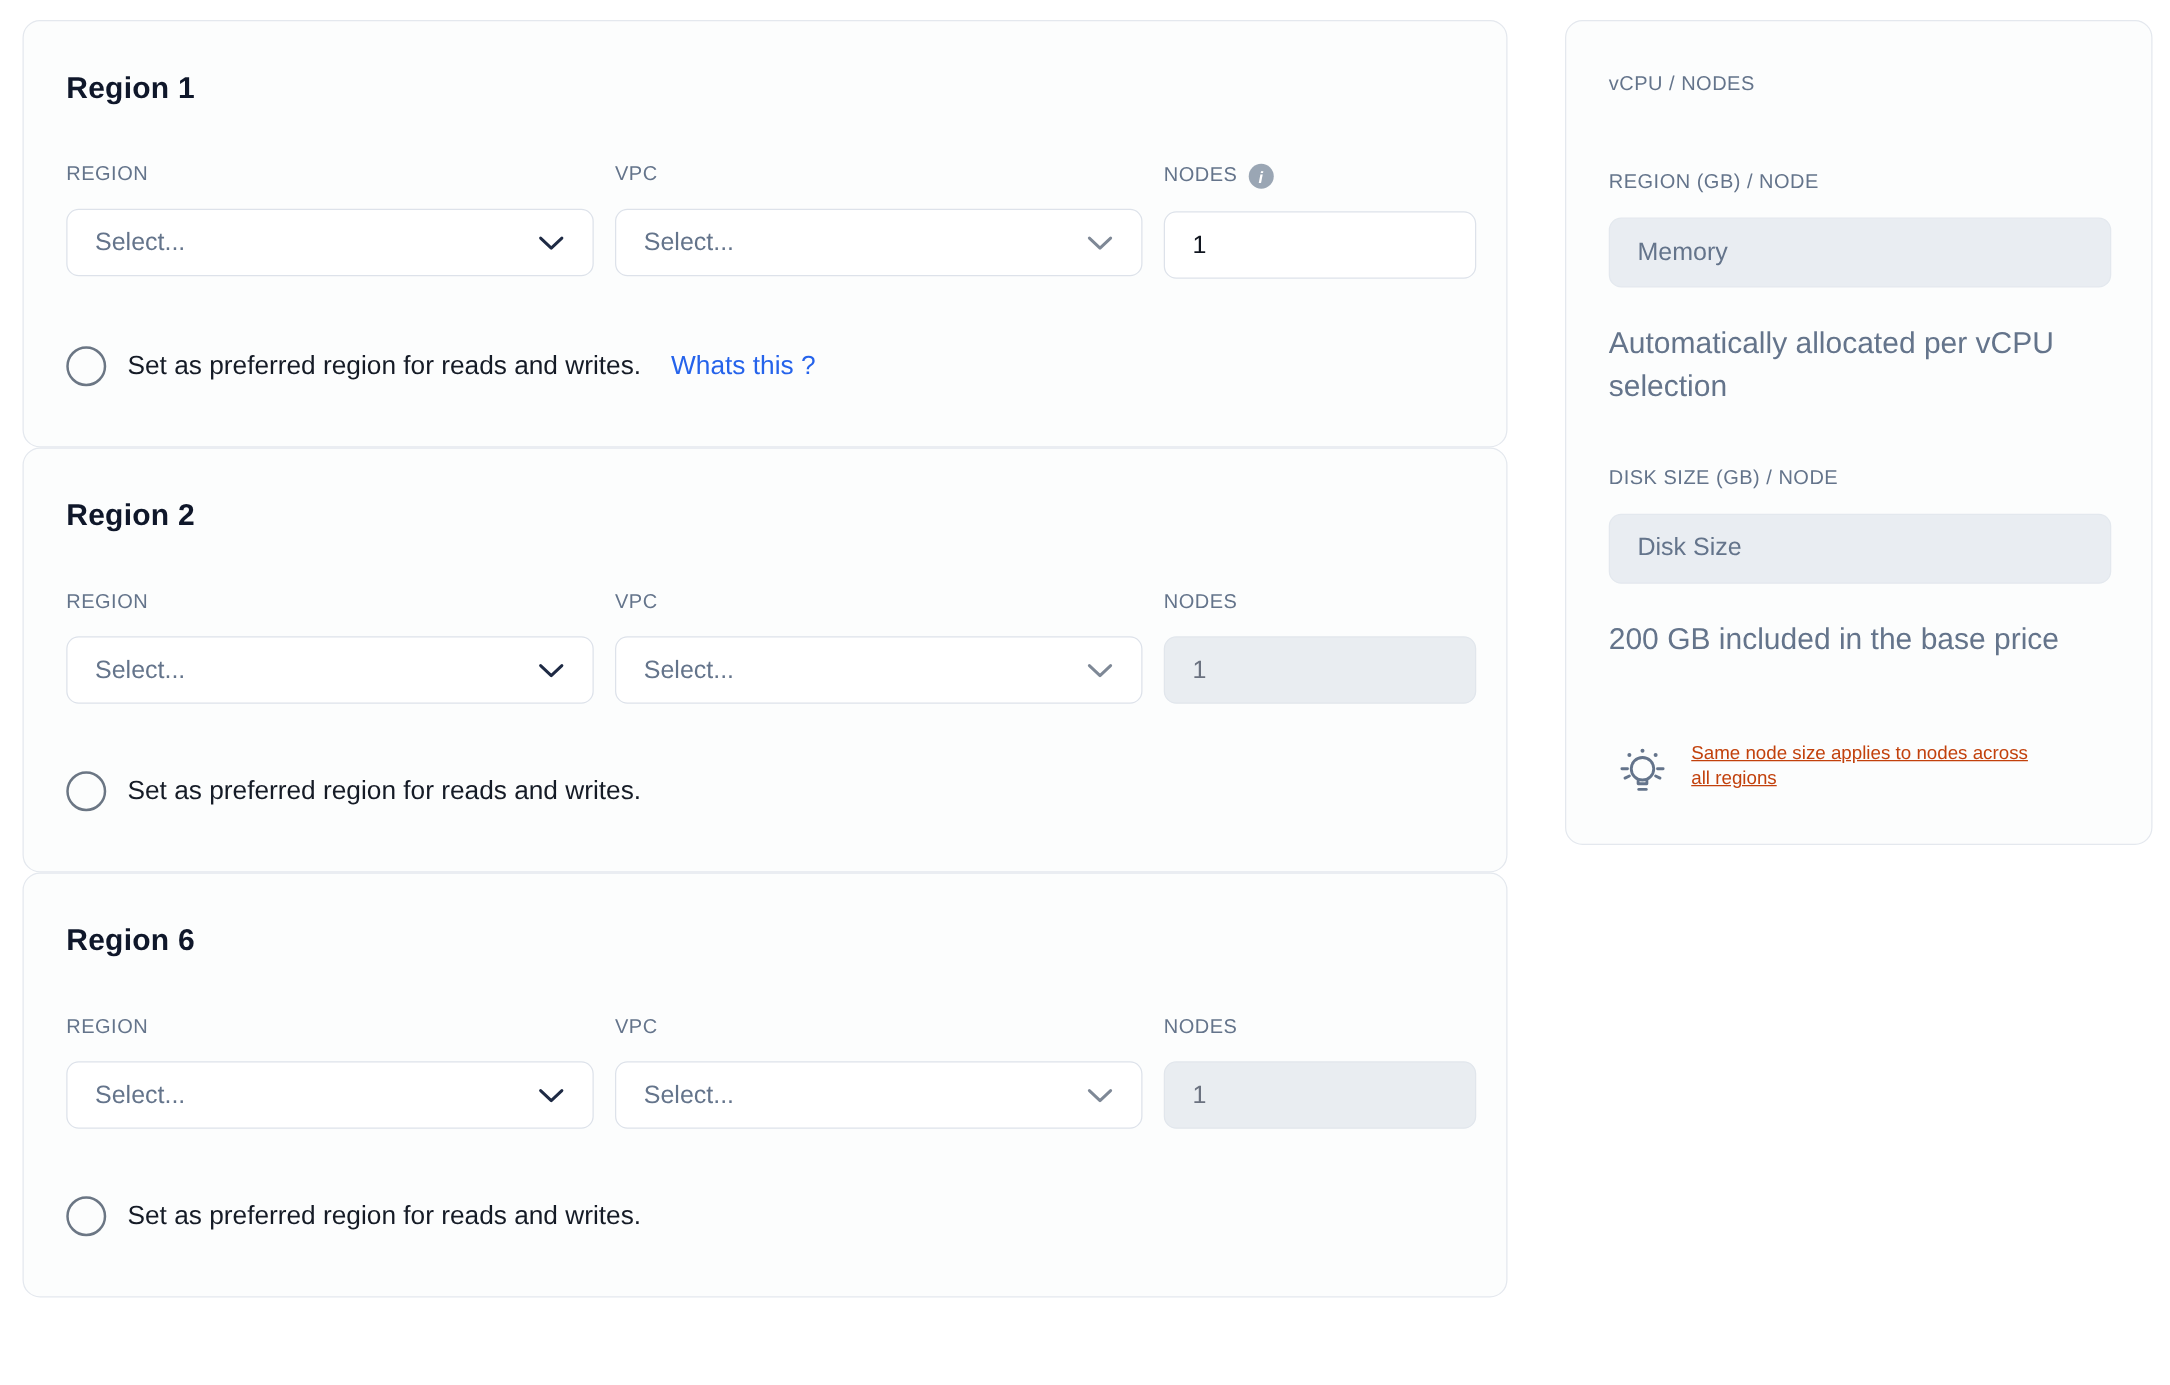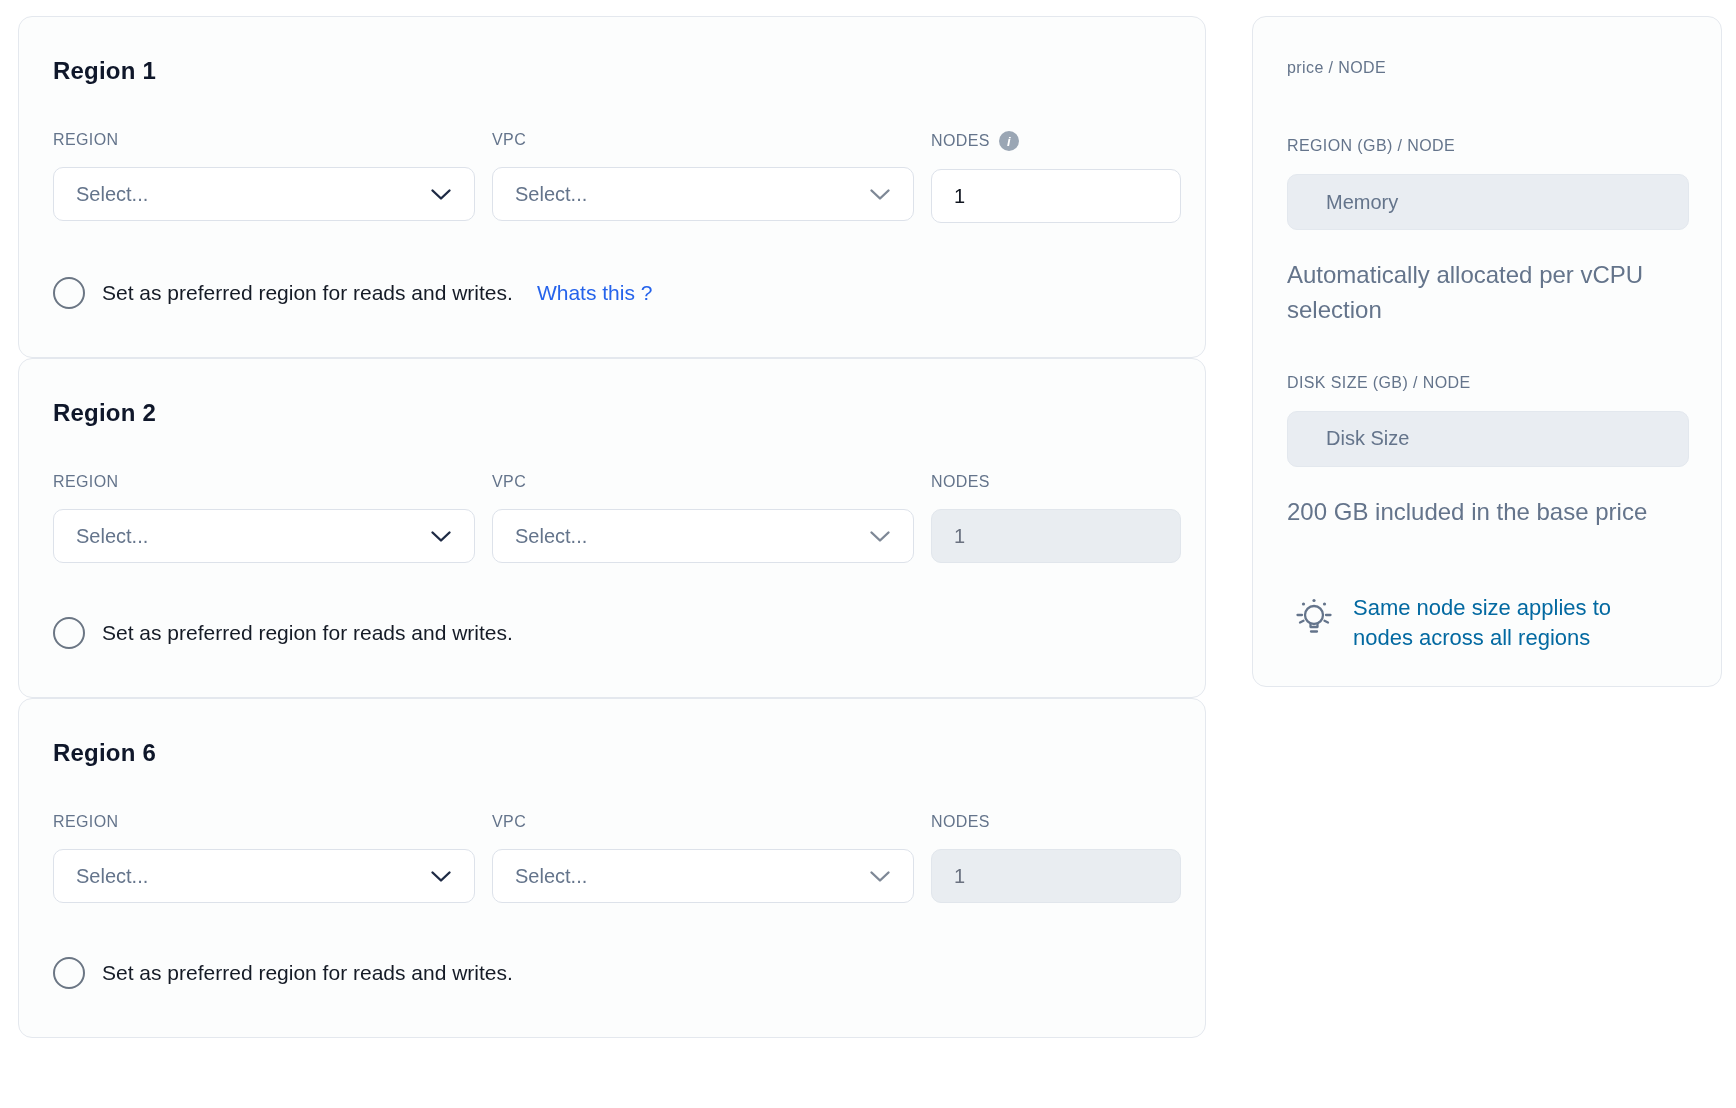--- a/index.html
+++ b/index.html
@@ -80,34 +80,34 @@
   .panel-field {
     height: 56px; border-radius: 10px;
     background: #e9edf2; border: 1px solid #e3e8ee;
     display: flex; align-items: center; justify-content: space-between;
     padding: 0 22px; width: 100%;
   }
   .panel-field .placeholder { font-size: 20px; color: #64748b; }
   .panel-input {
     height: 56px; width: 100%; border-radius: 10px;
     background: #e9edf2; border: 1px solid #e3e8ee;
-    font-size: 20px; color: #0369a1; padding: 0 38px;
+    font-size: 20px; color: #0369a1; padding: 0 22px;
     font-family: "Liberation Sans", "DejaVu Sans", sans-serif; outline: none;
   }
   .panel-input::placeholder { color: #64748b; opacity: 1; }
   .help-text { font-size: 24px; color: #64748b; line-height: 1.45; margin-top: 28px; }
   .group-vcpu { margin-bottom: 60px; }
   .group-memory { margin-bottom: 46px; }
   .group-disk { margin-bottom: 64px; }
 
   .tip-row { display: flex; align-items: flex-start; gap: 16px; padding-left: 4px; }
   .tip-icon { flex: 0 0 auto; margin-top: 2px; }
   .tip-icon path, .tip-icon circle { stroke: #64748b; fill: none; stroke-width: 2.3; stroke-linecap: round; }
   .tip-icon .dot { fill: #64748b; stroke: none; }
-  .tip-text { font-size: 22px; color: #0369a1; line-height: 1.33; width: 280px; }
+  .tip-text { font-size: 15px; color: #c2410c; line-height: 1.33; width: 280px; text-decoration: underline; }
 </style>
 </head>
 <body>
 
 <div class="page">
 
   <div class="left-col">
 
     <section class="card">
       <h2 class="card-title">Region 1</h2>
@@ -207,21 +207,21 @@
         <span class="radio-circle"></span>
         <span class="radio-label">Set as preferred region for reads and writes.</span>
       </div>
     </section>
 
   </div>
 
   <aside class="node-panel">
 
     <div class="group-vcpu">
-      <div class="panel-label">price / NODE</div>
+      <div class="panel-label">vCPU / NODES</div>
     </div>
 
     <div class="group-memory">
       <div class="panel-label">REGION (GB) / NODE</div>
       <input class="panel-input" type="text" disabled="" placeholder="Memory" style="">
       <div class="help-text">Automatically allocated per vCPU selection</div>
     </div>
 
     <div class="group-disk">
       <div class="panel-label">DISK SIZE (GB) / NODE</div>

